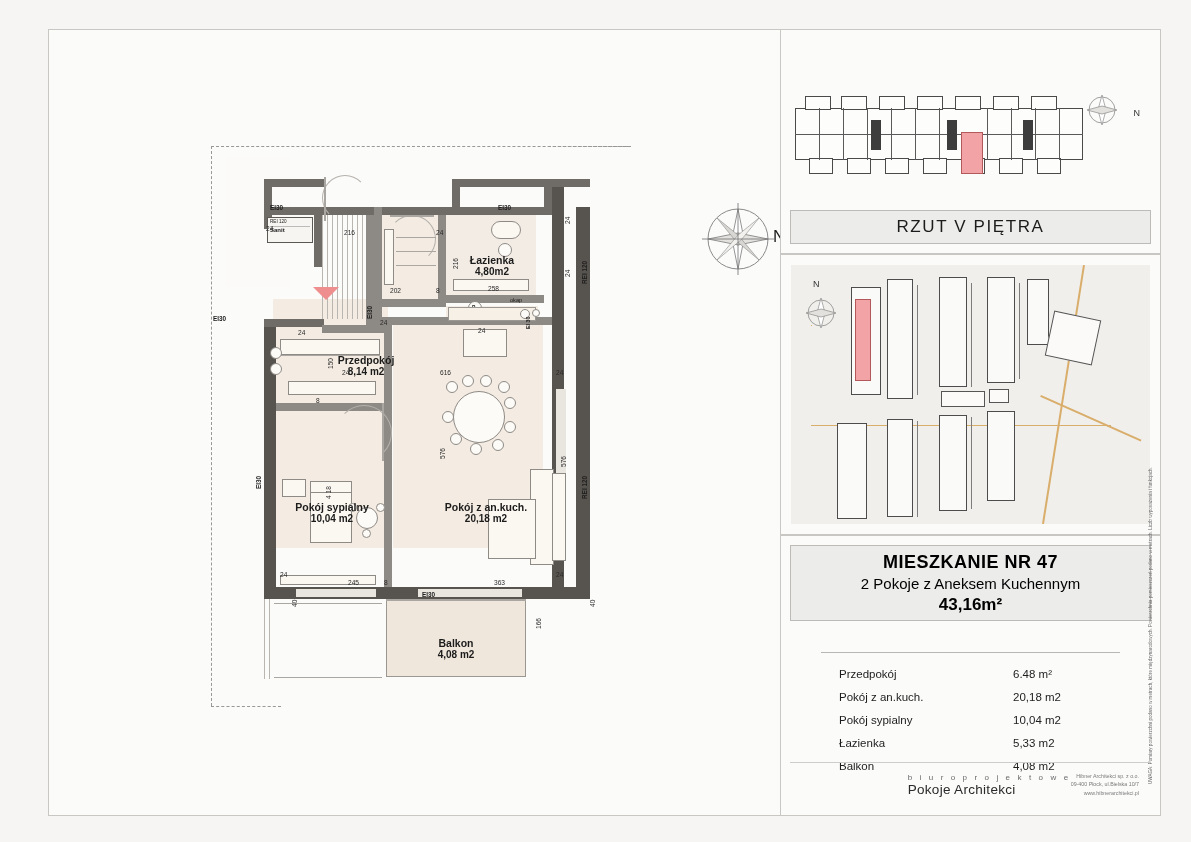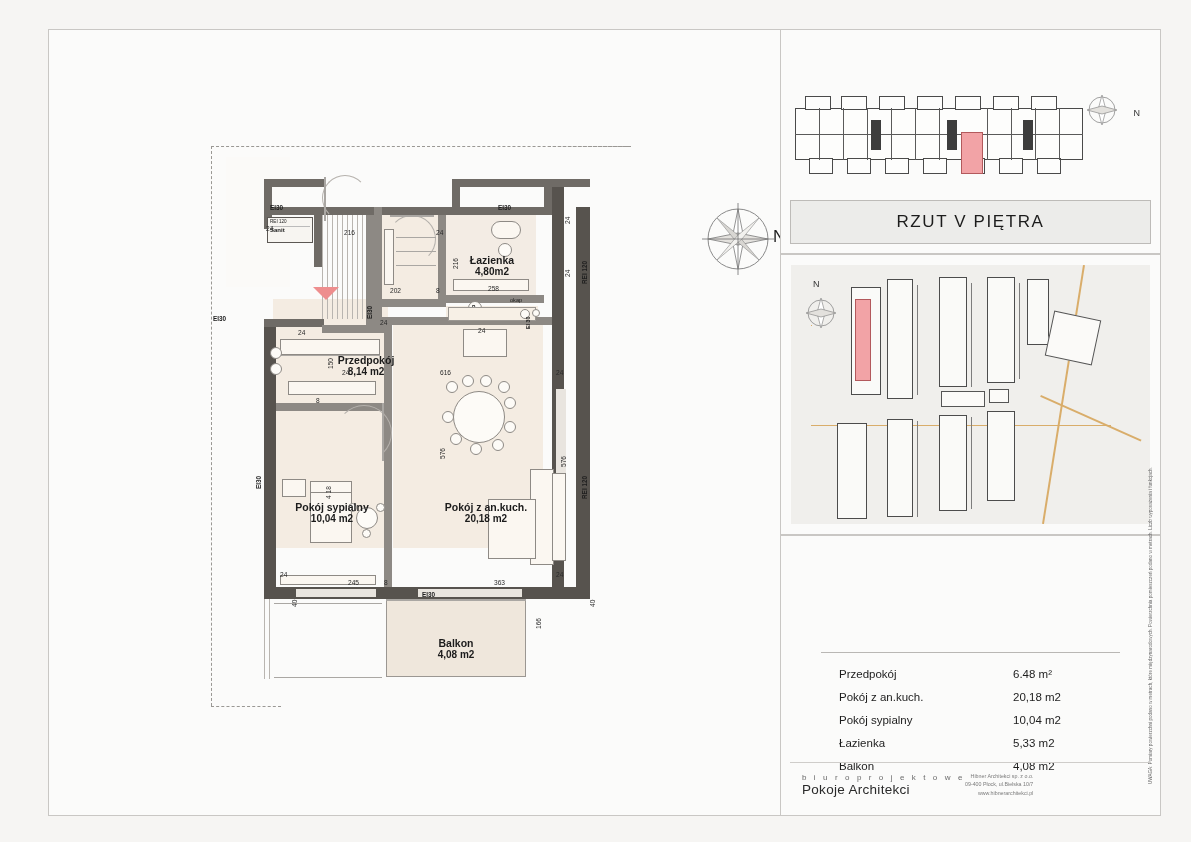--- a/index.html
+++ b/index.html
@@ -47,21 +47,21 @@
     border: 1px solid #bdbbb8;
     background: #ececea;
     display: flex; align-items: center; justify-content: flex-end;
     padding-right: 16px;
   }
   .panel-title-bar .t {
     font-size: 19px; font-weight: bold; color: #1c1c1c; letter-spacing: .4px;
   }
   .panel-sub-bar {
     position: absolute; left: 9px; right: 9px; bottom: 9px;
-    height: 44px;
+    height: 34px;
     border: 1px solid #bdbbb8;
     background: #ececea;
     display: flex; align-items: center; justify-content: center;
   }
   .panel-sub-bar .t {
     font-size: 17px; color: #1c1c1c; letter-spacing: 1.6px;
   }
 
   
   #keyplan {
@@ -126,21 +126,21 @@
     font-size: 4.6px;
     color:#666;
     line-height: 1.45;
     text-align: left;
     white-space: nowrap;
   }
 
   #logo-bar {
     position:absolute; left:9px; right:9px; bottom:9px; height:44px;
     border-top:1px solid #cfcdca;
-    display:flex; align-items:center; justify-content:flex-start;
+    display:flex; align-items:center; justify-content:flex-end;
     padding: 0 12px;
   }
   #logo-left .lg1 { font-size:8px; letter-spacing:2.6px; color:#6b6b6b; }
   #logo-left .lg2 { font-size:13.5px; color:#2a2a2a; letter-spacing:.3px; }
   #logo-right { font-size:5.3px; color:#7a7a7a; text-align:right; line-height:1.6; }
 
   
   #plan { position:absolute; left:48px; top:29px; width:732px; height:787px; }
 
   
@@ -490,20 +490,25 @@
         <svg style="position:absolute; left:10px; top:28px; width:40px; height:40px;" viewBox="0 0 40 40">
           <circle cx="20" cy="20" r="13" fill="none" stroke="#8a8a8a" stroke-width="0.8"></circle>
           <polygon points="20,5 24,20 20,35 16,20" fill="#fff" stroke="#7a7a7a" stroke-width="0.6"></polygon>
           <polygon points="5,20 20,16 35,20 20,24" fill="#e3e1dd" stroke="#7a7a7a" stroke-width="0.6"></polygon>
         </svg>
         <div class="np-label" style="left:22px; top:14px;">N</div>
       </div>
     </div>
 
     <div class="panel" id="panel-flat">
+      <div id="flat-head">
+        <div class="l1">MIESZKANIE NR 47</div>
+        <div class="l2">2 Pokoje z Aneksem Kuchennym</div>
+        <div class="l3">43,16m²</div>
+      </div>
 
       <div id="roomlist-rule"></div>
 
       <div id="roomlist">
         <div class="row">
           <span class="nm">Przedpokój</span>
           <span class="ar">6.48 m²</span>
         </div>
         <div class="row">
           <span class="nm">Pokój z an.kuch.</span>

